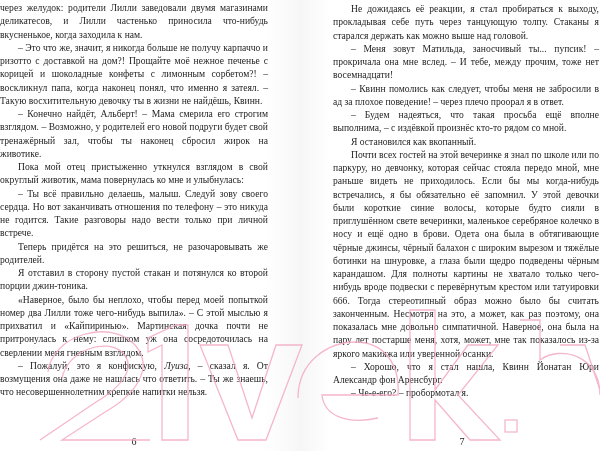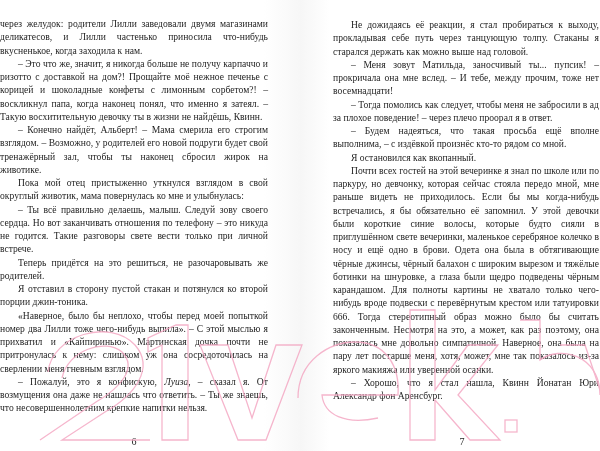--- a/index.html
+++ b/index.html
@@ -2,59 +2,60 @@
 <html><head>
 <meta charset="utf-8">
 <style>
   html, body { margin: 0; padding: 0; background: #ffffff; }
   body { width: 600px; height: 451px; position: relative; overflow: hidden;
          font-family: "Liberation Serif", "DejaVu Serif", serif; color: #1e1e1e; }
   .spread { position: absolute; inset: 0; display: flex; }
   .page { position: relative; box-sizing: border-box; height: 451px; }
   .page-left { width: 300px; padding: 0 3px 0 0; background: linear-gradient(to right, #ffffff 88%, #f7f7f7 100%); }
   .page-right { width: 300px; padding: 0 4px 0 30px; background: linear-gradient(to left, #ffffff 90%, #f6f6f6 100%); }
-  .text { font-size: 9.6px; line-height: 13.25px; text-align: justify; hyphens: manual; margin-top: 16px; }
+  .text { font-size: 9.6px; line-height: 13.25px; text-align: justify; hyphens: manual; }
   .text p { margin: 0; text-indent: 18px; }
   .text p.noindent { text-indent: 0; }
   .page-left .text { position: absolute; left: 0; top: 1px; width: 268px; }
   .page-right .text { position: absolute; left: 33px; top: 2px; width: 266px; }
   .folio { position: absolute; top: 436px; font-size: 10px; width: 20px; text-align: center; }
   .page-left .folio { left: 124px; }
   .page-right .folio { left: 152px; }
   .watermark { position: absolute; left: 0; top: 0; width: 600px; height: 451px; pointer-events: none; }
   em { font-style: italic; }
 </style>
 </head>
 <body>
 
 <div class="spread">
   <div class="page page-left">
     <div class="text">
       <p class="noindent">через желудок: родители Лилли заведовали двумя магазинами деликатесов, и Лилли частенько приносила что-нибудь вкусненькое, когда заходила к нам.</p>
       <p>– Это что же, значит, я никогда больше не получу карпаччо и ризотто с доставкой на дом?! Прощайте моё нежное печенье с корицей и шоколадные конфеты с лимонным сорбетом?! – воскликнул папа, когда наконец понял, что именно я затеял. – Такую восхитительную девочку ты в жизни не найдёшь, Квинн.</p>
       <p>– Конечно найдёт, Альберт! – Мама смерила его строгим взглядом. – Возможно, у родителей его новой подруги будет свой тренажёрный зал, чтобы ты наконец сбросил жирок на животике.</p>
       <p>Пока мой отец пристыженно уткнулся взглядом в свой округлый животик, мама повернулась ко мне и улыбнулась:</p>
-      <p>– Ты всё правильно делаешь, малыш. Следуй зову своего сердца. Но вот заканчивать отношения по телефону – это никуда не годится. Такие разговоры свете вести только при личной встрече.</p>
+      <p>– Ты всё правильно делаешь, малыш. Следуй зову своего сердца. Но вот заканчивать отношения по телефону – это никуда не годится. Такие разговоры надо вести только при личной встрече.</p>
       <p>Теперь придётся на это решиться, не разочаровывать же родителей.</p>
       <p>Я отставил в сторону пустой стакан и потянулся ко второй порции джин-тоника.</p>
       <p>«Наверное, было бы неплохо, чтобы перед моей попыткой номер два Лилли тоже чего-нибудь выпила». – С этой мыслью я прихватил и «Кайпиринью». Мартинская дочка почти не притронулась к нему: слишком уж она сосредоточилась на сверлении меня гневным взглядом.</p>
       <p><span>– Пожалуй, это я конфискую, </span><em>Луиза</em><span>, – сказал я. От возмущения она даже не нашлась что ответить. – Ты же знаешь, что несовершеннолетним крепкие напитки нельзя.</span></p>
     </div>
     <div class="folio">6</div>
   </div>
 
   <div class="page page-right">
     <div class="text">
       <p>Не дожидаясь её реакции, я стал пробираться к выходу, прокладывая себе путь через танцующую толпу. Стаканы я старался держать как можно выше над головой.</p>
       <p>– Меня зовут Матильда, заносчивый ты... пупсик! – прокричала она мне вслед. – И тебе, между прочим, тоже нет восемнадцати!</p>
-      <p>– Тогда помолись как следует, чтобы меня не забросили в ад за плохое поведение! – через плечо проорал я в ответ.</p>
+      <p>– Квинн помолись как следует, чтобы меня не забросили в ад за плохое поведение! – через плечо проорал я в ответ.</p>
       <p>– Будем надеяться, что такая просьба ещё вполне выполнима, – с издёвкой произнёс кто-то рядом со мной.</p>
       <p>Я остановился как вкопанный.</p>
       <p>Почти всех гостей на этой вечеринке я знал по школе или по паркуру, но девчонку, которая сейчас стояла передо мной, мне раньше видеть не приходилось. Если бы мы когда-нибудь встречались, я бы обязательно её запомнил. У этой девочки были короткие синие волосы, которые будто сияли в приглушённом свете вечеринки, маленькое серебряное колечко в носу и ещё одно в брови. Одета она была в обтягивающие чёрные джинсы, чёрный балахон с широким вырезом и тяжёлые ботинки на шнуровке, а глаза были щедро подведены чёрным карандашом. Для полноты картины не хватало только чего-нибудь вроде подвески с перевёрнутым крестом или татуировки 666. Тогда стереотипный образ можно было бы считать законченным. Несмотря на это, а может, как раз поэтому, она показалась мне довольно симпатичной. Наверное, она была на пару лет постарше меня, хотя, может, мне так показалось из-за яркого макияжа или уверенной осанки.</p>
       <p>– Хорошо, что я стал нашла, Квинн Йонатан Юри Александр фон Аренсбург.</p>
+      <p>– Че-е-его? – пробормотал я.</p>
     </div>
     <div class="folio">7</div>
   </div>
 </div>
 
 <svg class="watermark" viewBox="0 0 600 451" xmlns="http://www.w3.org/2000/svg">
   <g fill="none" stroke="#f4a9c4" stroke-width="1.3" opacity="0.85">
 
     <path d="M48 372 C52 335, 110 318, 135 345 C155 368, 135 395, 105 412 L62 440 L150 440"></path>
     <path d="M62 378 C68 350, 105 338, 122 352 C138 368, 120 388, 96 402 L40 440"></path>

